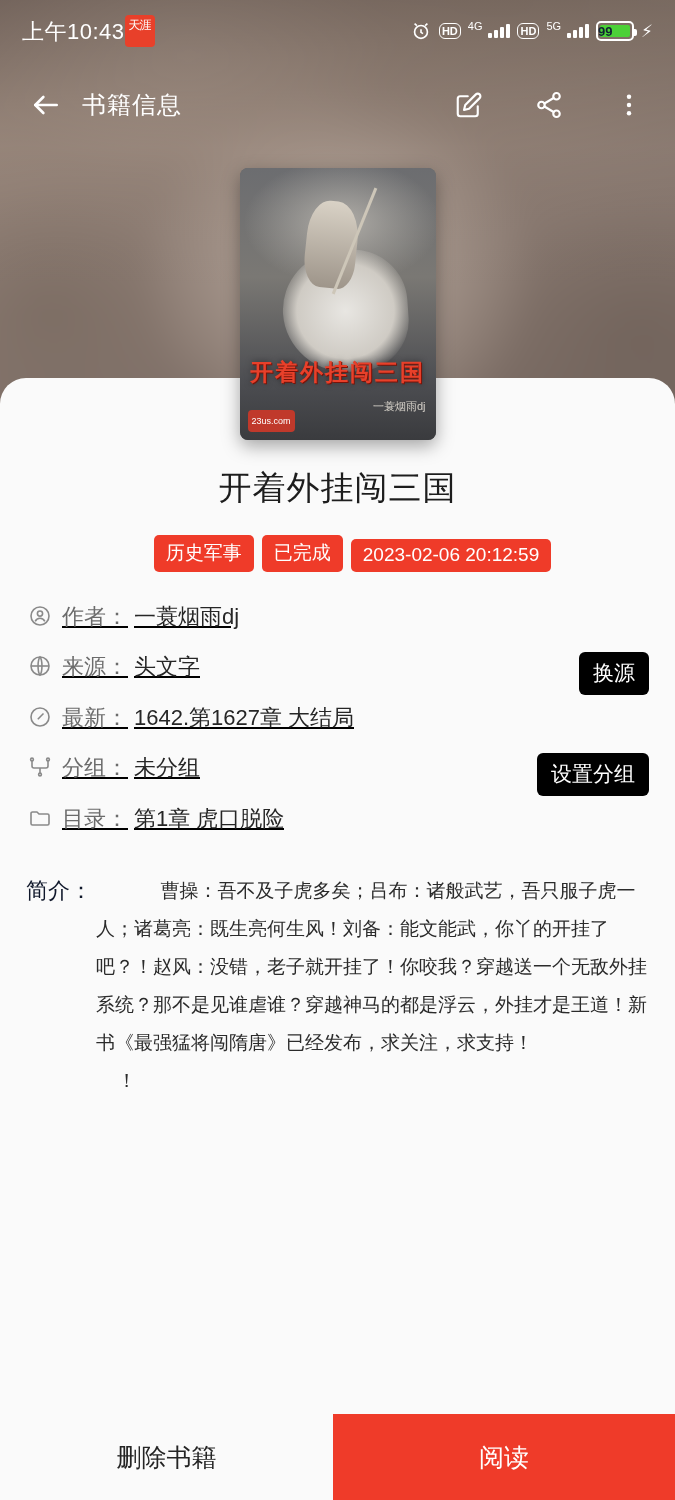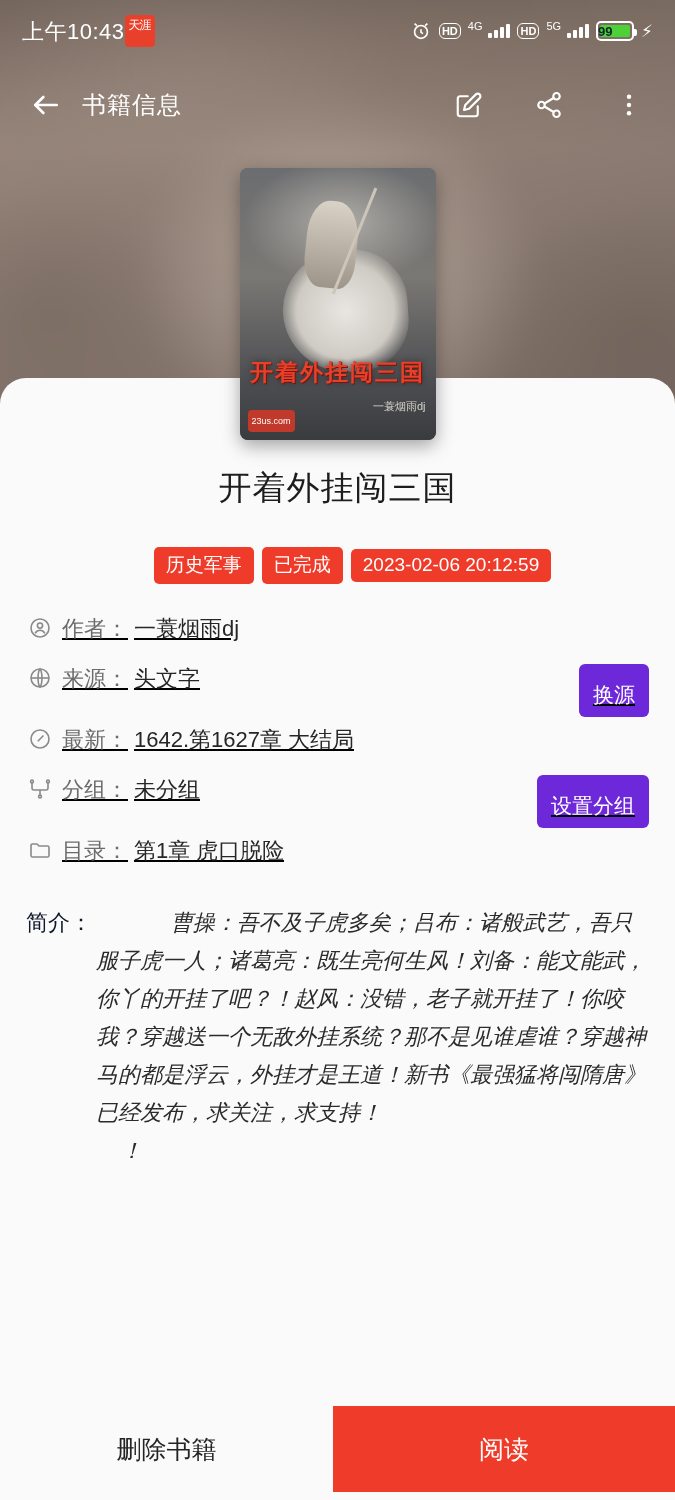--- a/index.html
+++ b/index.html
@@ -179,22 +179,22 @@
     z-index: 10;
   }
 
   .book-title {
     text-align: center;
     font-size: 33px; color: #1d1d1d;
     margin-top: 88px; letter-spacing: 1px;
   }
 
   .tags {
-    display: flex; justify-content: center; align-items: center;
-    gap: 8px; margin-top: 36px; padding-left: 30px;
+    display: flex; justify-content: center; align-items: flex-end;
+    gap: 8px; margin-top: 24px; padding-left: 30px;
   }
   .tag {
     background: #ef3b29; color: #fff;
     font-size: 19px; padding: 5px 12px 6px;
     border-radius: 5px; white-space: nowrap;
   }
 
   
   .meta { margin-top: 30px; padding: 0 26px; }
   .meta-row {
@@ -212,47 +212,46 @@
     font-size: 22px; color: #6b6b6b;
     margin-left: 8px; white-space: nowrap;
   }
   .meta-value {
     font-size: 22px; color: #262626;
     margin-left: 6px;
     overflow: hidden; text-overflow: ellipsis; white-space: nowrap;
   }
   .meta-btn {
     margin-left: auto;
-    background: #6d28d9; color: #fff;
-    font-size: 21px; padding: 17px 14px 8px;
+    background: #000000; color: #fff;
+    font-size: 21px; padding: 7px 14px 8px;
     border-radius: 6px; border: none;
     cursor: pointer; white-space: nowrap;
   }
 
   
   .summary {
     margin-top: 26px; padding: 0 26px;
     display: flex;
   }
   .summary-label {
     font-size: 22px; color: #0f172a; white-space: nowrap;
     line-height: 38px;
   }
   .summary-text {
-    font-size: 22px; color: #2b2b2b;
+    font-size: 19px; color: #2b2b2b;
     line-height: 38px;
     text-indent: 3.4em;
     margin-left: 4px;
     white-space: pre-wrap;
-    font-style: italic;
   }
 
   
   .bottombar {
-    position: absolute; left: 0; bottom: 8px;
+    position: absolute; left: 0; bottom: 0;
     width: 675px; height: 86px;
     display: flex; z-index: 30;
   }
   .btn-delete {
     flex: 0 0 333px;
     background: #fafafa; color: #242424;
     font-size: 25px;
     display: flex; align-items: center; justify-content: center;
     border: none; cursor: pointer;
   }

